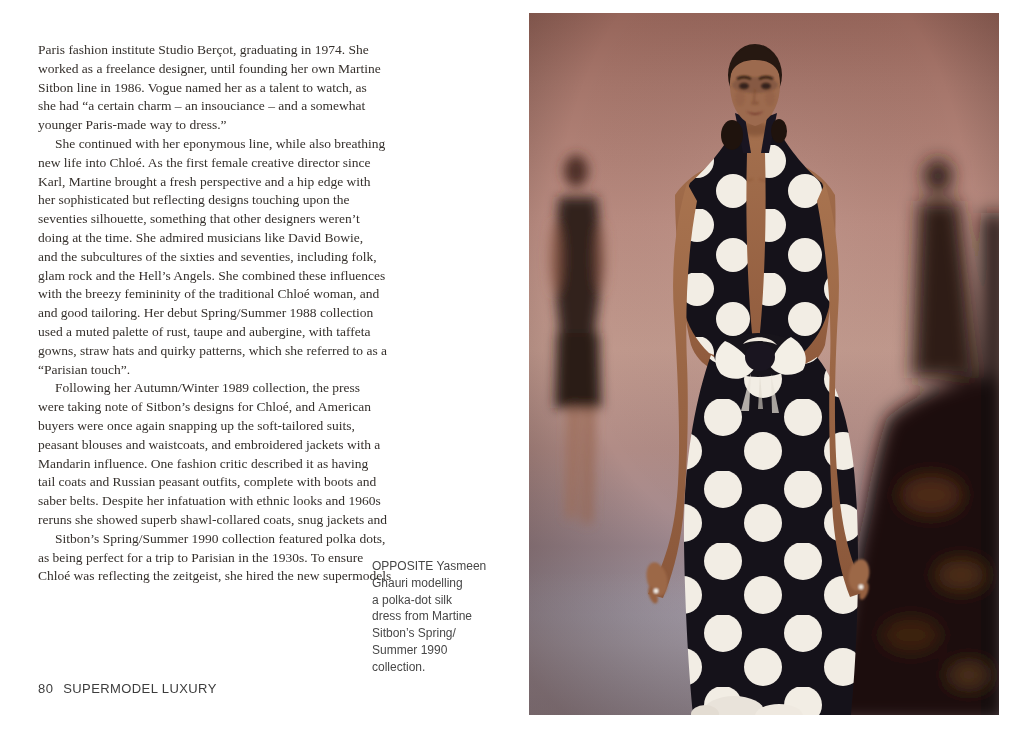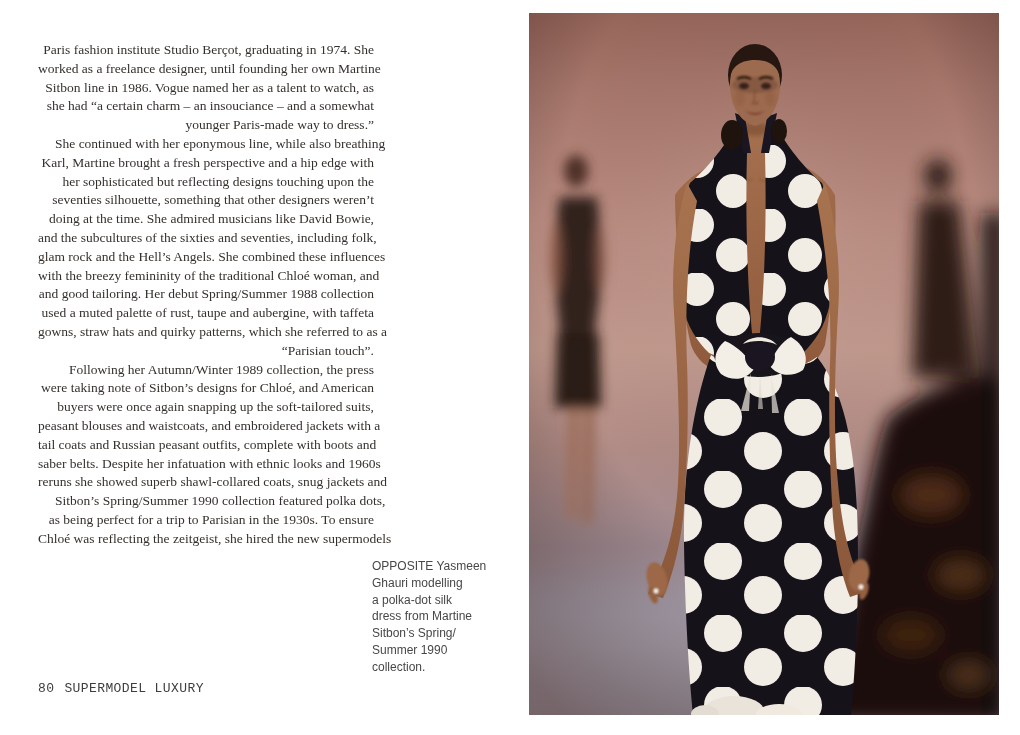--- a/index.html
+++ b/index.html
@@ -1,65 +1,67 @@
 <!DOCTYPE html>
 <html><head>
 <meta charset="utf-8">
 <style>
   html,body{margin:0;padding:0;background:#ffffff;}
   .page{position:relative;width:1020px;height:735px;background:#ffffff;overflow:hidden;
         font-family:"Liberation Serif",serif;}
   
   .text-column{position:absolute;left:38px;top:41px;width:336px;color:#35302c;
-               font-size:13.5px;line-height:18.8px;letter-spacing:0px;text-align:right;}
+               font-size:13.5px;line-height:18.8px;letter-spacing:0px;}
   .tline{white-space:nowrap;}
   .para.indent .tline:first-child{text-indent:17px;}
   
   .caption{position:absolute;left:372px;top:558px;width:120px;color:#474747;
            font-family:"Liberation Sans",sans-serif;font-size:12px;line-height:16.8px;}
   
   .footer{position:absolute;left:38px;top:681px;color:#3d3d3d;
-          font-family:Liberation Mono, monospace;font-size:13px;letter-spacing:.4px;}
+          font-family:Liberation Sans, sans-serif;font-size:13px;letter-spacing:.4px;}
   .footer .pnum{margin-right:10px;}
   
   .photo{position:absolute;left:529px;top:13px;width:470px;height:702px;margin:0;overflow:hidden;}
   .photo svg{display:block;}
 </style>
 </head>
 <body>
 
 <div class="page">
 
   <div class="text-column" id="text-col">
       <div class="para">
         <div class="tline">Paris fashion institute Studio Berçot, graduating in 1974. She</div>
         <div class="tline">worked as a freelance designer, until founding her own Martine</div>
         <div class="tline">Sitbon line in 1986. Vogue named her as a talent to watch, as</div>
         <div class="tline">she had “a certain charm – an insouciance – and a somewhat</div>
         <div class="tline">younger Paris-made way to dress.”</div>
       </div>
       <div class="para indent">
         <div class="tline">She continued with her eponymous line, while also breathing</div>
+        <div class="tline">new life into Chloé. As the first female creative director since</div>
         <div class="tline">Karl, Martine brought a fresh perspective and a hip edge with</div>
         <div class="tline">her sophisticated but reflecting designs touching upon the</div>
         <div class="tline">seventies silhouette, something that other designers weren’t</div>
         <div class="tline">doing at the time. She admired musicians like David Bowie,</div>
         <div class="tline">and the subcultures of the sixties and seventies, including folk,</div>
         <div class="tline">glam rock and the Hell’s Angels. She combined these influences</div>
         <div class="tline">with the breezy femininity of the traditional Chloé woman, and</div>
         <div class="tline">and good tailoring. Her debut Spring/Summer 1988 collection</div>
         <div class="tline">used a muted palette of rust, taupe and aubergine, with taffeta</div>
         <div class="tline">gowns, straw hats and quirky patterns, which she referred to as a</div>
         <div class="tline">“Parisian touch”.</div>
       </div>
       <div class="para indent">
         <div class="tline">Following her Autumn/Winter 1989 collection, the press</div>
         <div class="tline">were taking note of Sitbon’s designs for Chloé, and American</div>
         <div class="tline">buyers were once again snapping up the soft-tailored suits,</div>
         <div class="tline">peasant blouses and waistcoats, and embroidered jackets with a</div>
+        <div class="tline">Mandarin influence. One fashion critic described it as having</div>
         <div class="tline">tail coats and Russian peasant outfits, complete with boots and</div>
         <div class="tline">saber belts. Despite her infatuation with ethnic looks and 1960s</div>
         <div class="tline">reruns she showed superb shawl-collared coats, snug jackets and</div>
       </div>
       <div class="para indent">
         <div class="tline">Sitbon’s Spring/Summer 1990 collection featured polka dots,</div>
         <div class="tline">as being perfect for a trip to Parisian in the 1930s. To ensure</div>
         <div class="tline">Chloé was reflecting the zeitgeist, she hired the new supermodels</div>
       </div>
     </div>

